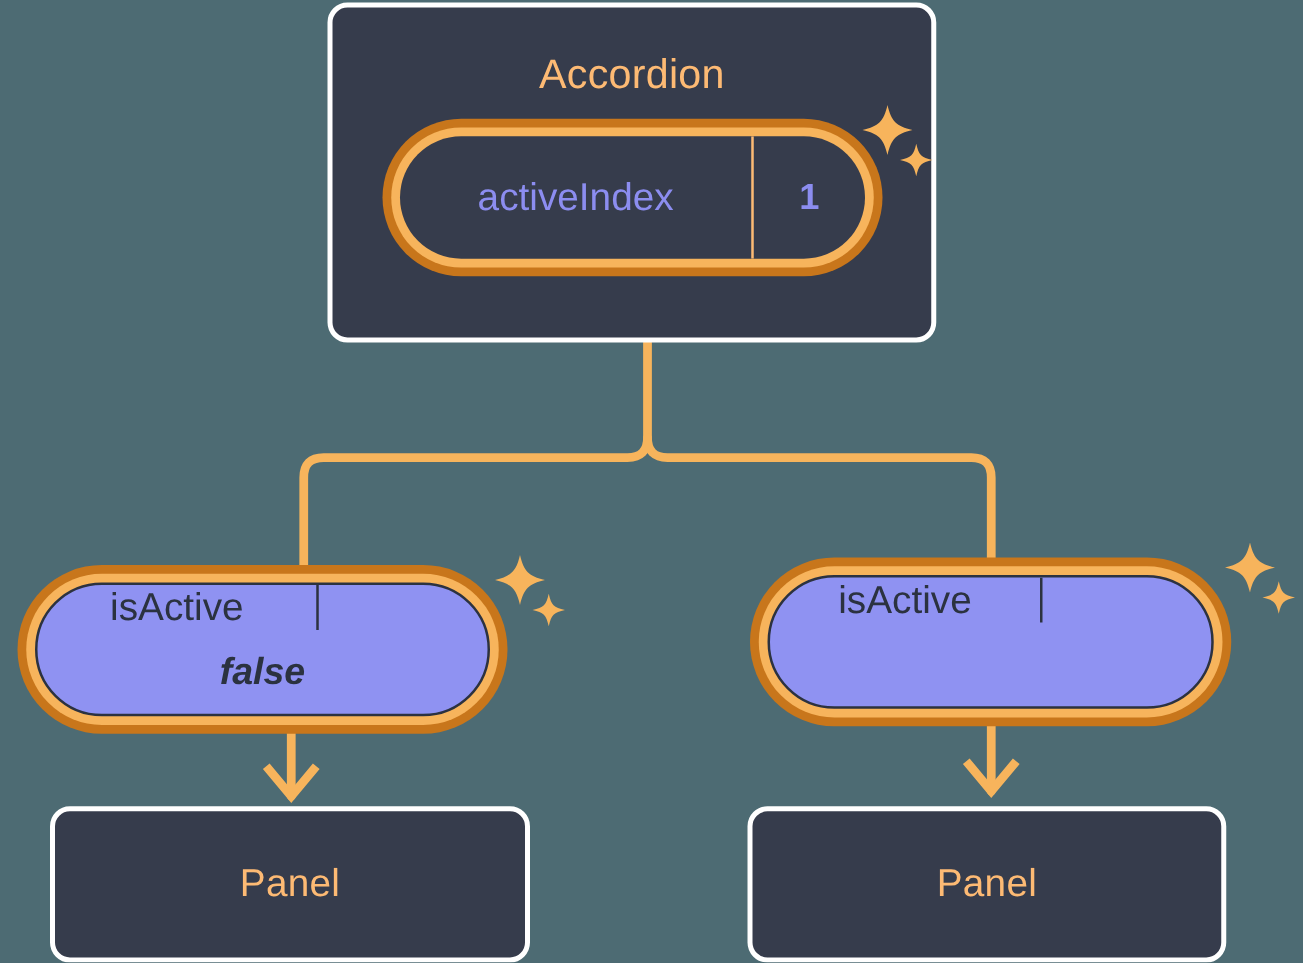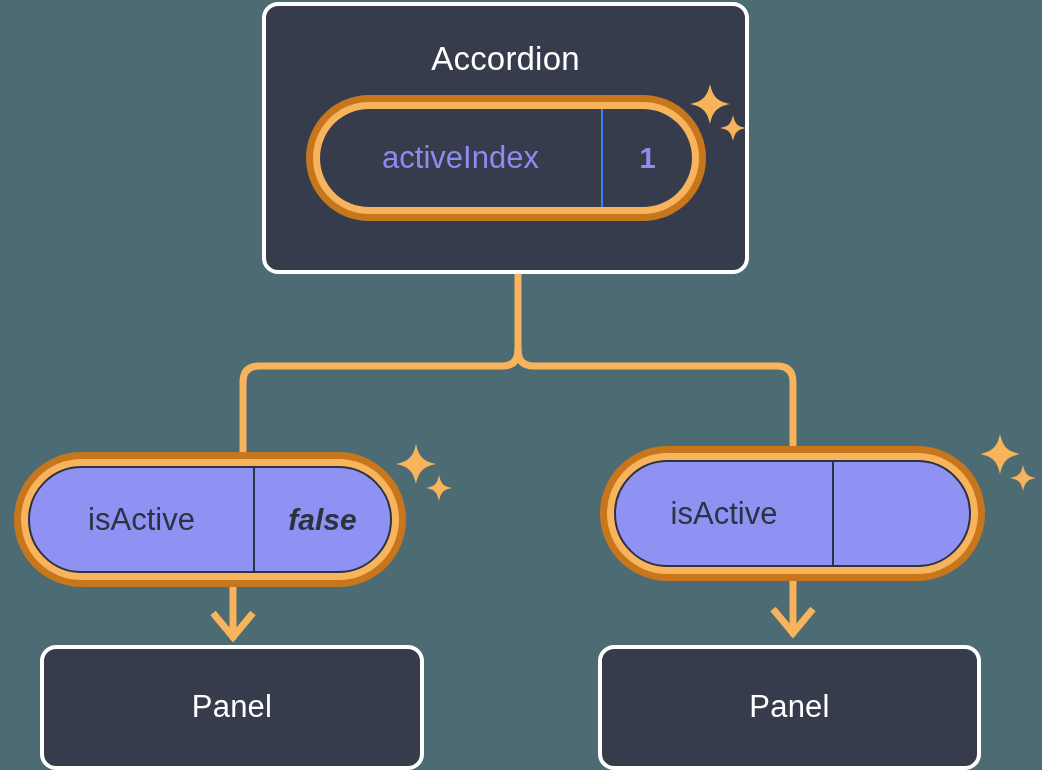--- a/index.html
+++ b/index.html
@@ -39,21 +39,21 @@
     justify-content: center;
   }
   .compbox.top {
     left: 262px;
     top: 2px;
     width: 487px;
     height: 272px;
     align-items: flex-start;
   }
   .compbox .comp-title {
-    color: #ffffff;
+    color: #fdba74;
     font-size: 33px;
     font-weight: 400;
     letter-spacing: 0.2px;
     line-height: 1;
   }
   .compbox.top .comp-title {
     margin-top: 36px;
   }
   .compbox.panel {
     align-items: center;
@@ -106,31 +106,32 @@
     white-space: nowrap;
   }
   
   .pill.dark .pill-body {
     background: #363c4c;
   }
   .pill.dark .pill-key {
     color: #8c8df0;
     font-size: 31px;
     font-weight: 400;
-    border-right: 2px solid #3b82f6;
+    border-right: 2px solid #fdba74;
   }
   .pill.dark .pill-val {
     color: #8c8df0;
     font-size: 29px;
     font-weight: 700;
   }
   
   .pill.violet .pill-body {
     background: #8f92f2;
     border: 2px solid #2c3240;
+    flex-direction: column;
   }
   .pill.violet .pill-key {
     color: #2b3240;
     font-size: 31px;
     font-weight: 400;
     border-right: 2px solid #2c3240;
   }
   .pill.violet .pill-val {
     color: #2b3240;
     font-size: 30px;

